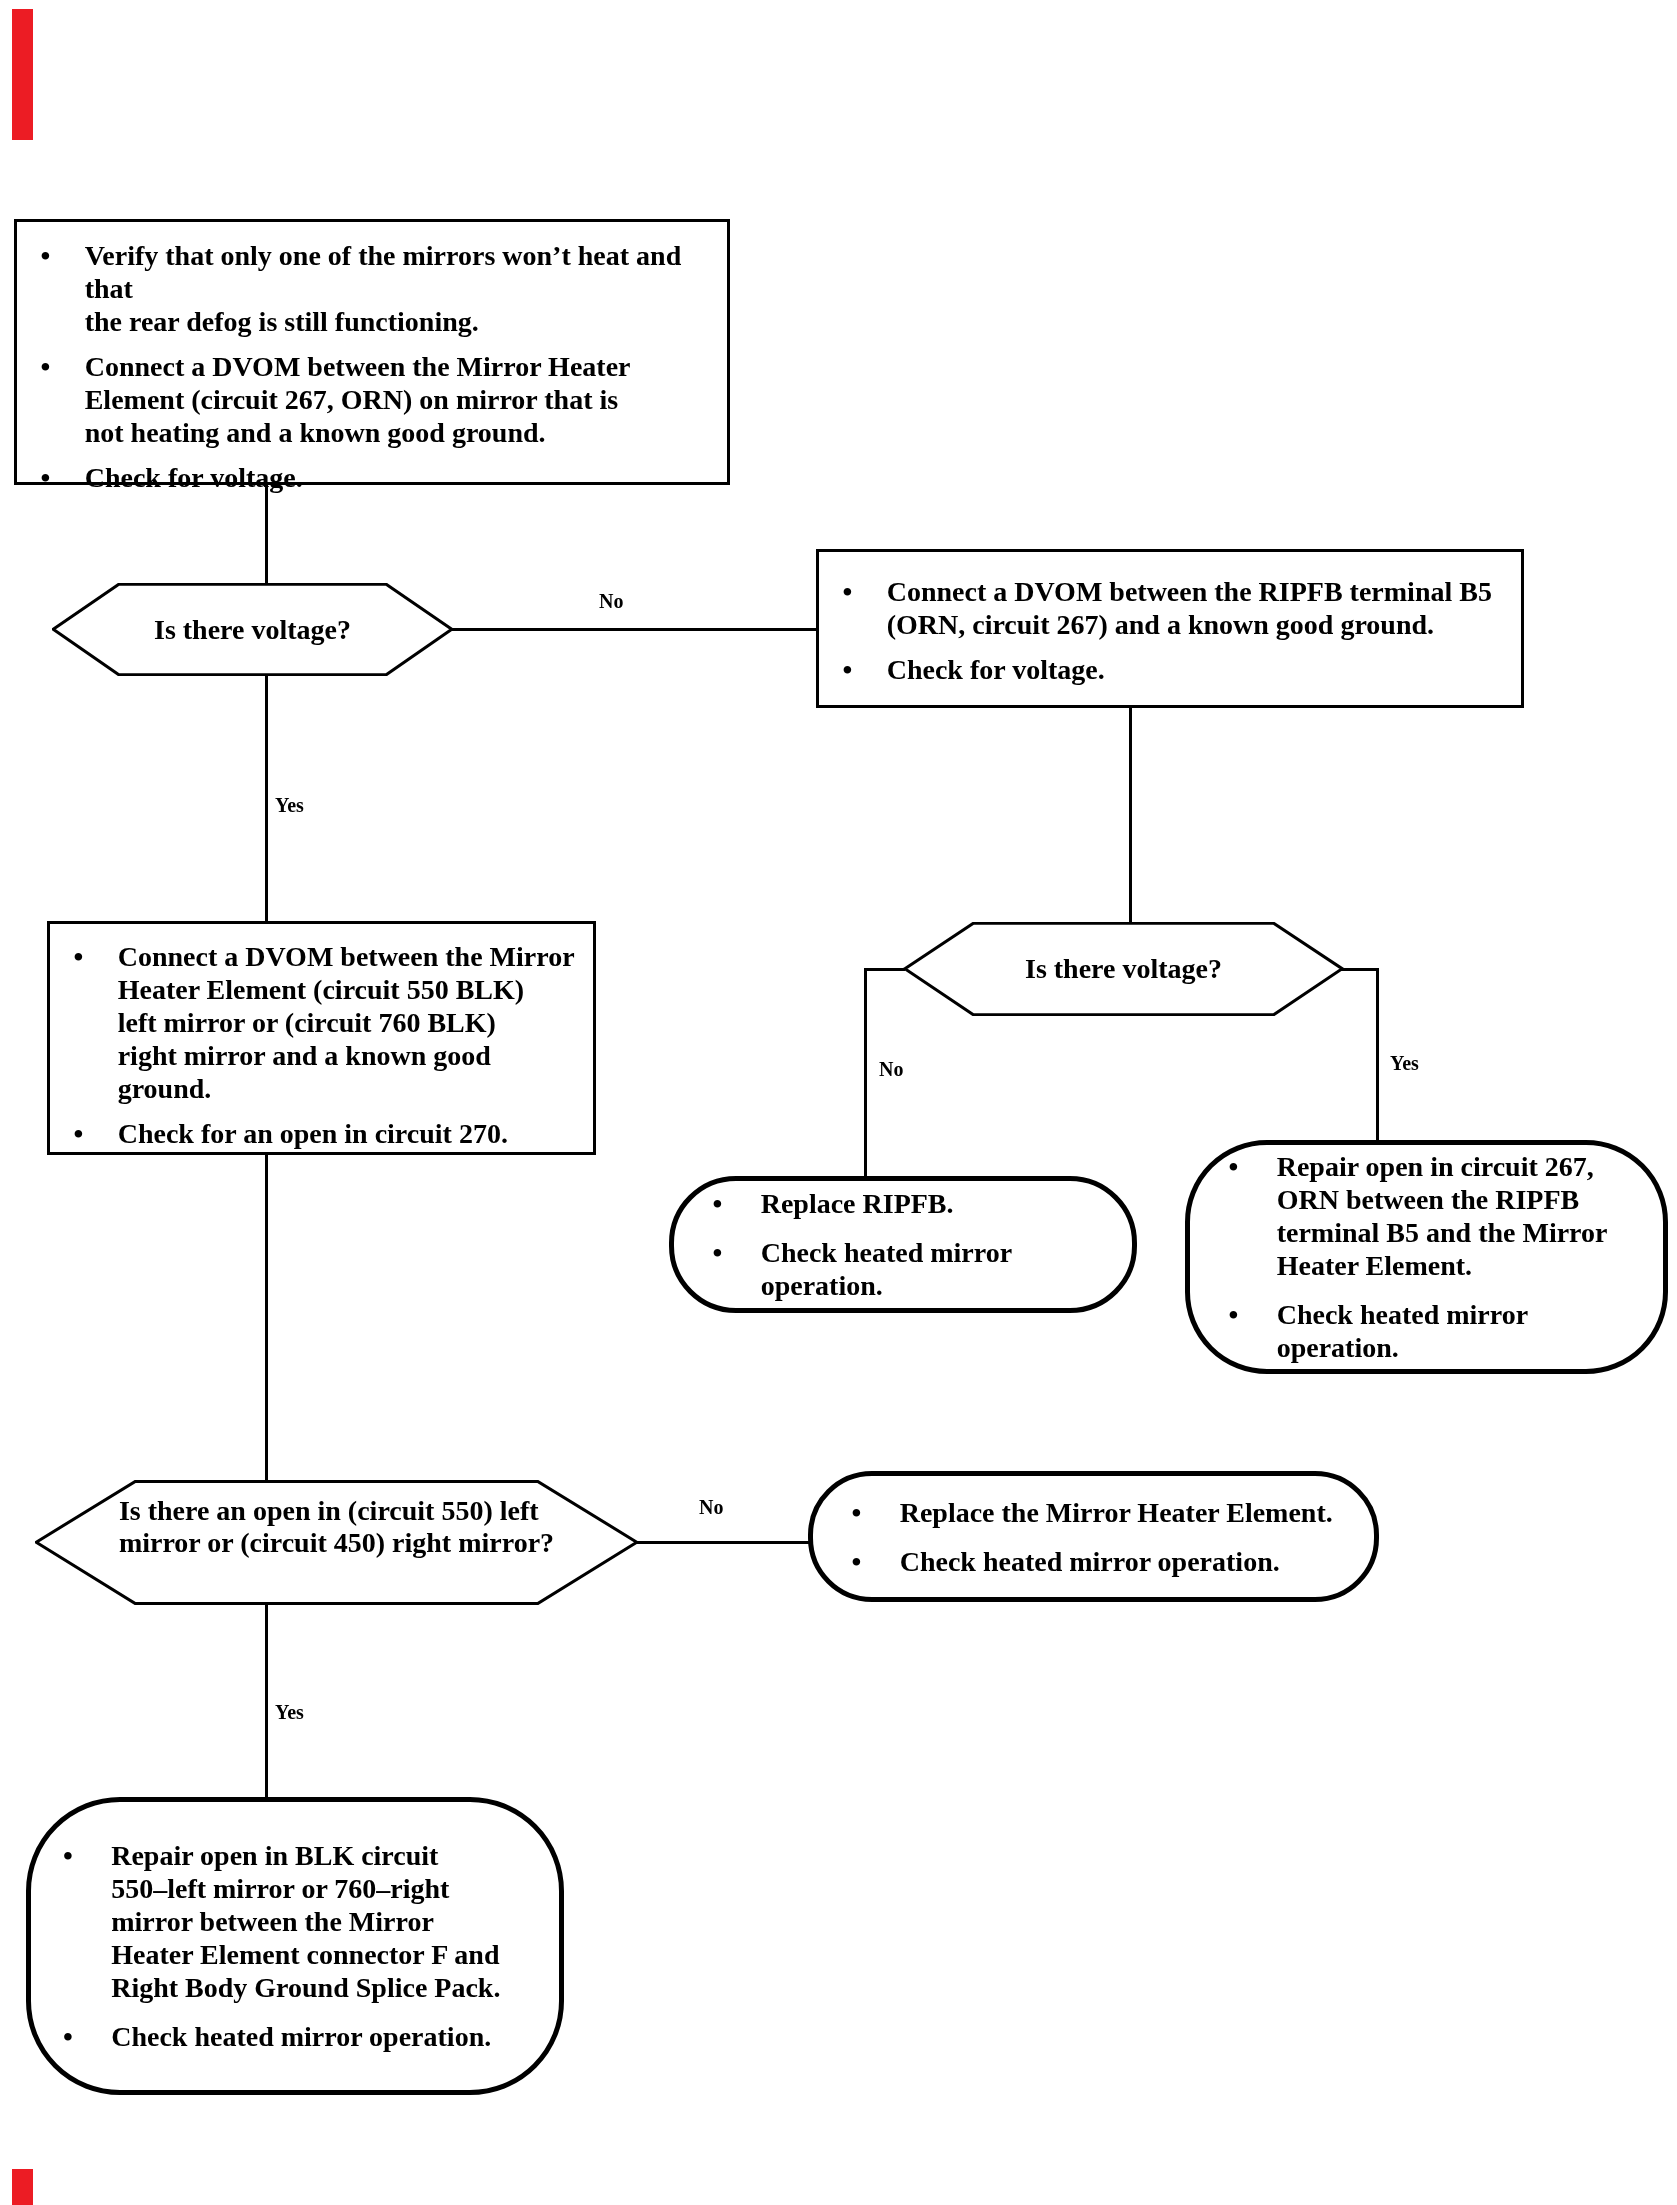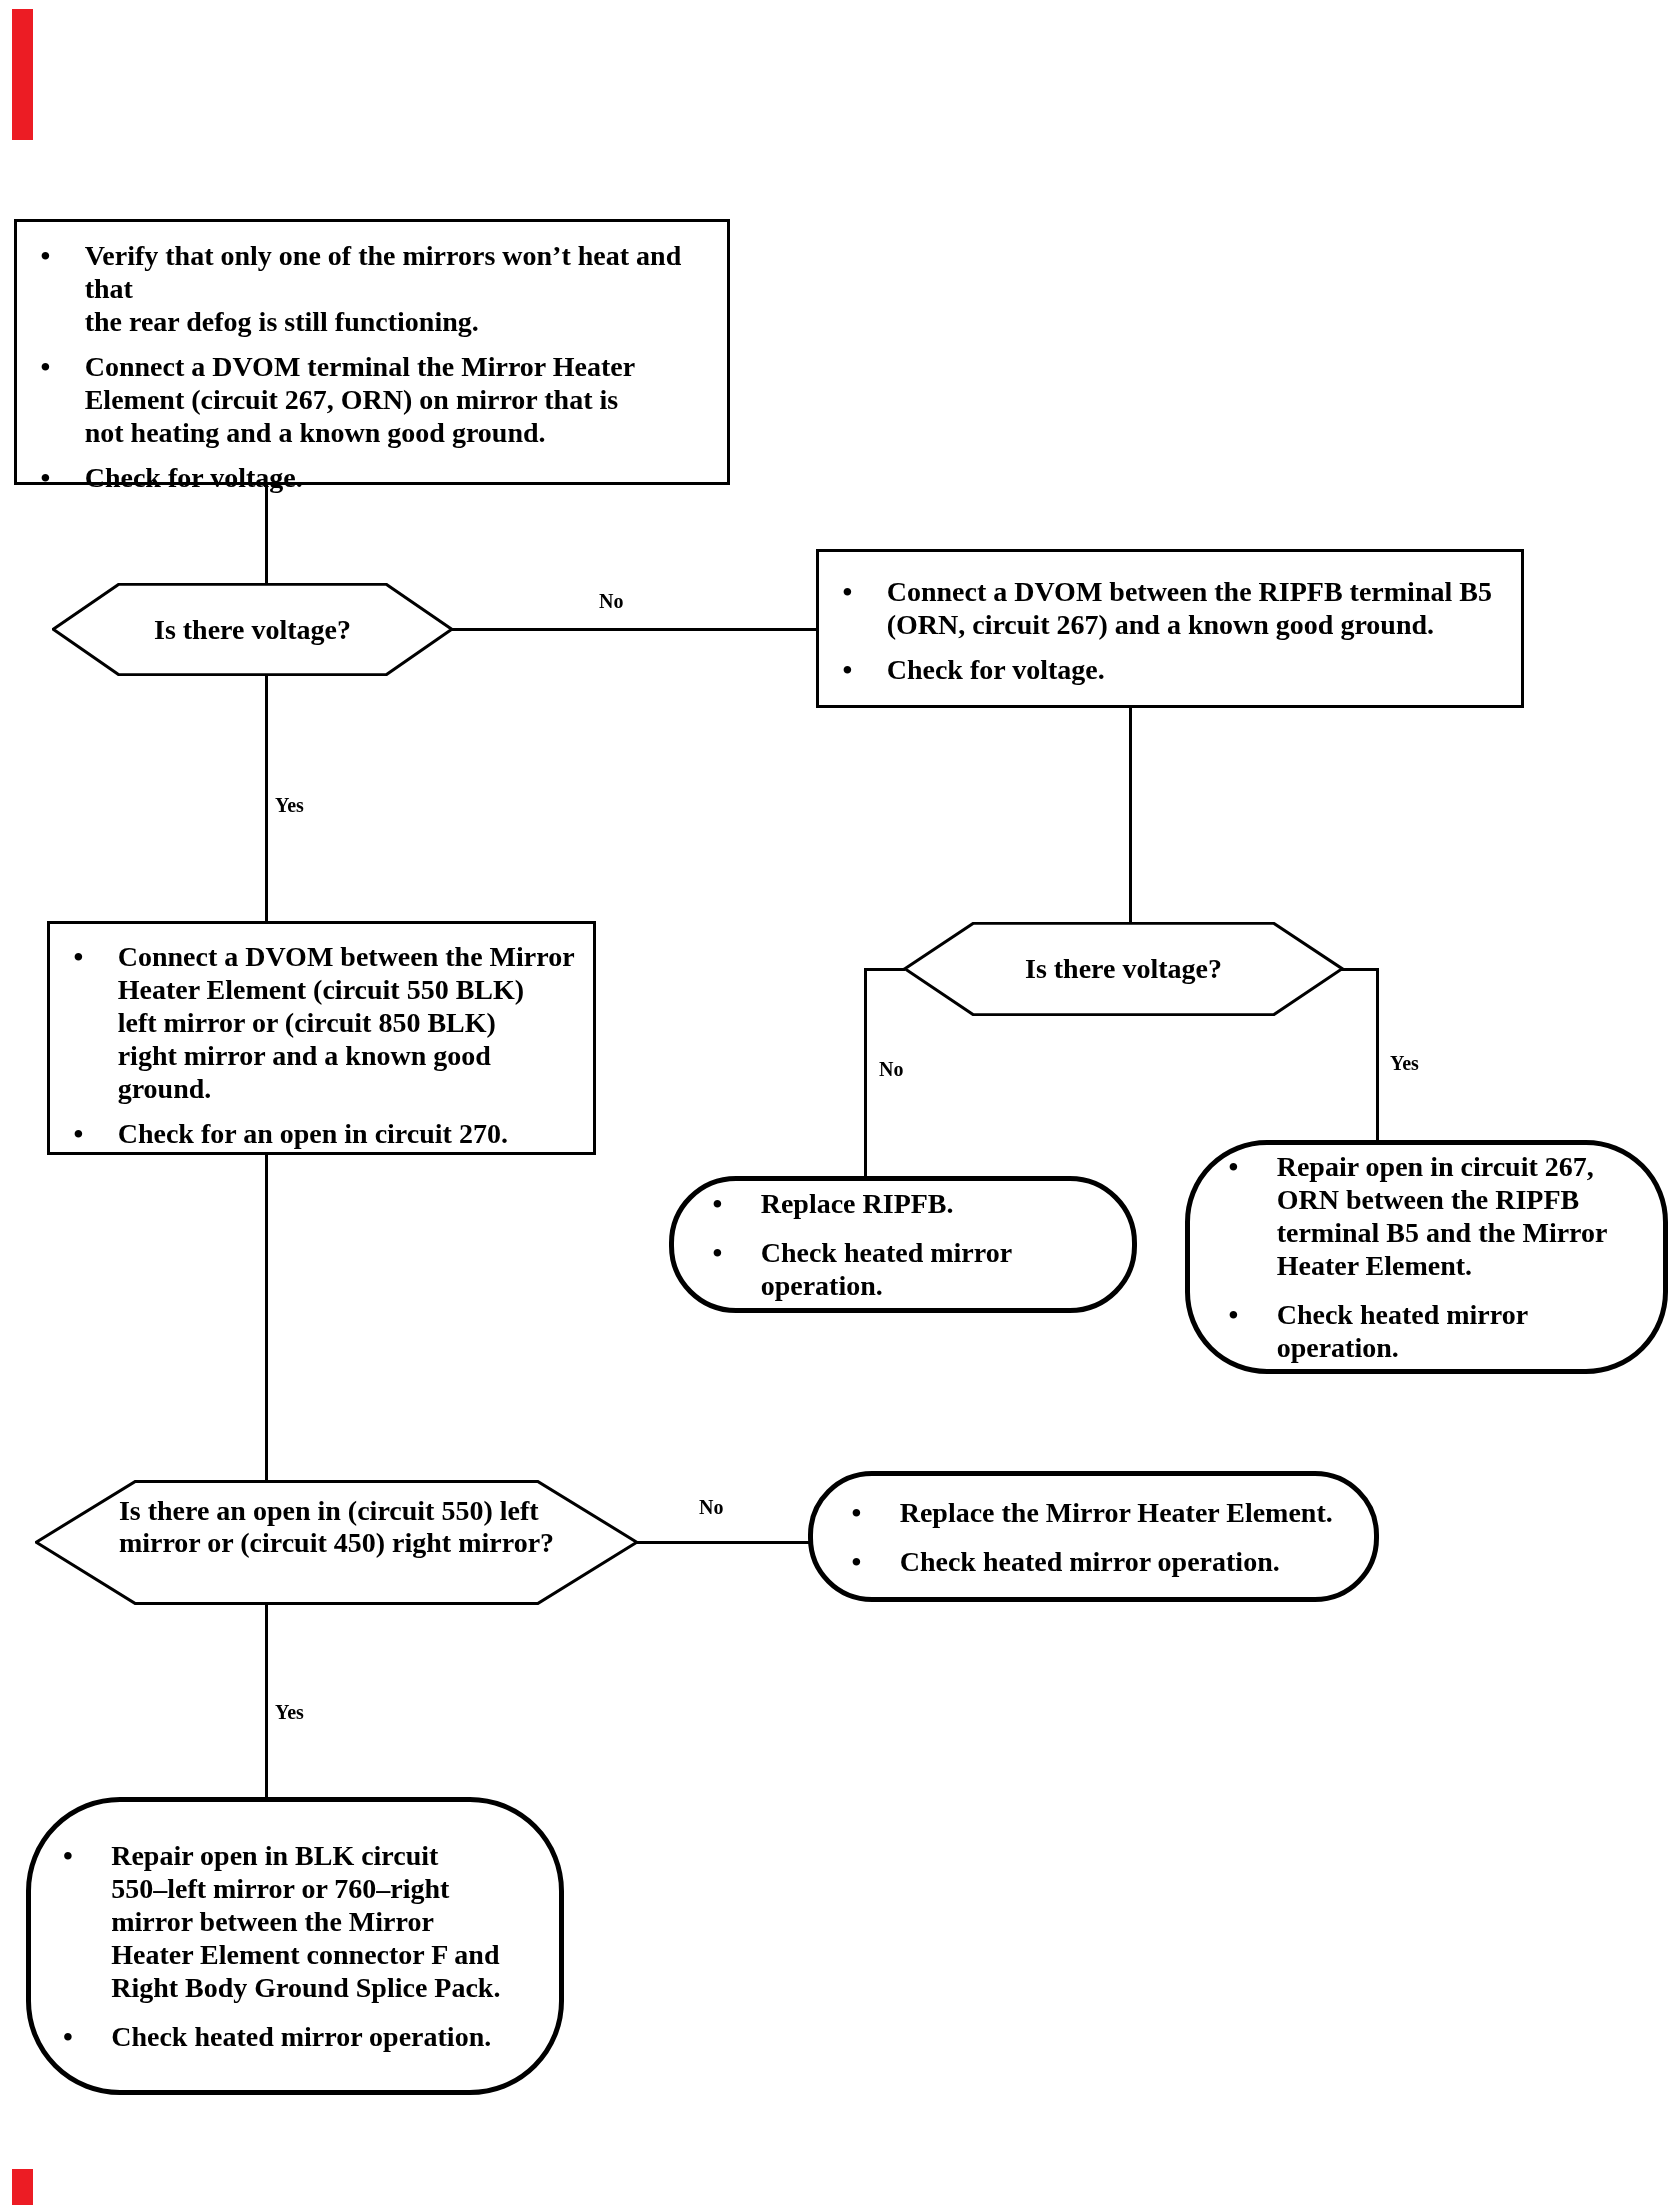--- a/index.html
+++ b/index.html
@@ -76,21 +76,21 @@
 
   <div class="node rect" style="left:14px;top:219px;width:716px;height:266px;">
     <div class="bullets">
         <div class="brow">
           <span class="bullet">•</span>
           <span class="txt">Verify that only one of the mirrors won’t heat and that
 the rear defog is still functioning.</span>
         </div>
         <div class="brow">
           <span class="bullet">•</span>
-          <span class="txt">Connect a DVOM terminal the Mirror Heater
+          <span class="txt">Connect a DVOM between the Mirror Heater
 Element (circuit 267, ORN) on mirror that is
 not heating and a known good ground.</span>
         </div>
         <div class="brow">
           <span class="bullet">•</span>
           <span class="txt">Check for voltage.</span>
         </div>
       </div>
   </div>
 
@@ -114,21 +114,21 @@
         </div>
       </div>
   </div>
 
   <div class="node rect" style="left:47px;top:921px;width:549px;height:234px;padding-top:16px;">
     <div class="bullets">
         <div class="brow">
           <span class="bullet">•</span>
           <span class="txt">Connect a DVOM between the Mirror
 Heater Element (circuit 550 BLK)
-left mirror or (circuit 850 BLK)
+left mirror or (circuit 760 BLK)
 right mirror and a known good
 ground.</span>
         </div>
         <div class="brow">
           <span class="bullet">•</span>
           <span class="txt">Check for an open in circuit 270.</span>
         </div>
       </div>
   </div>
 

